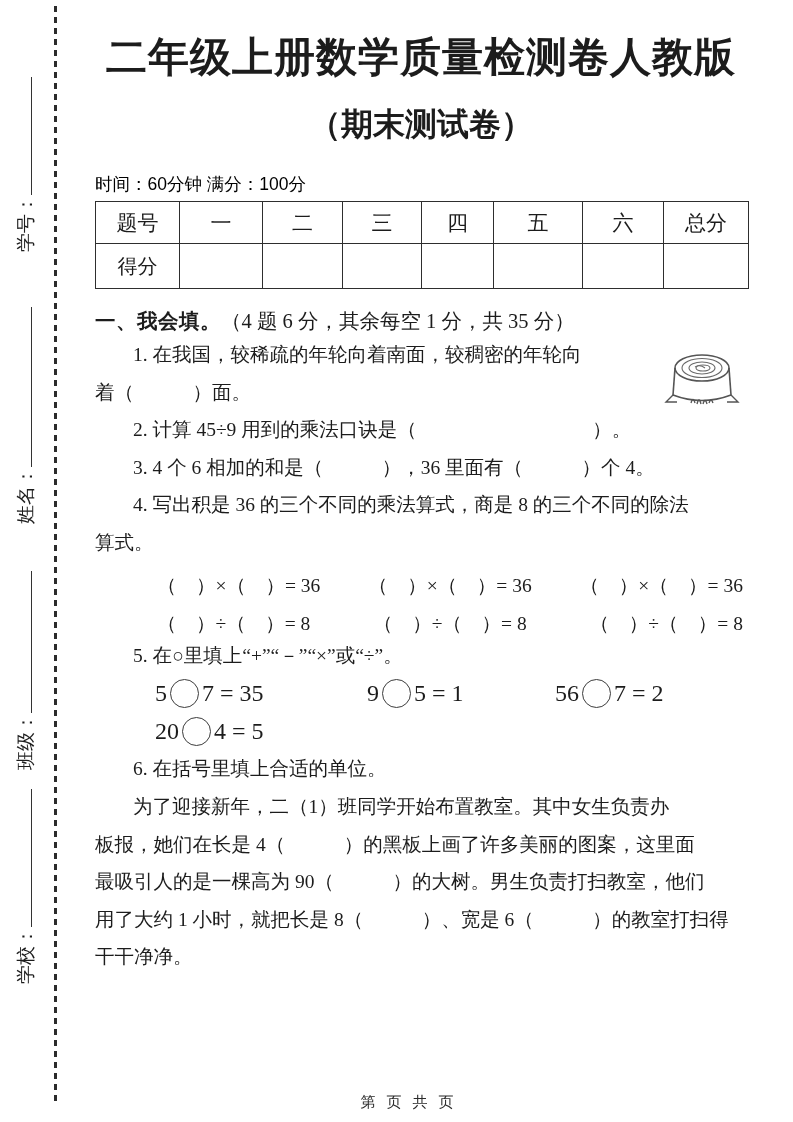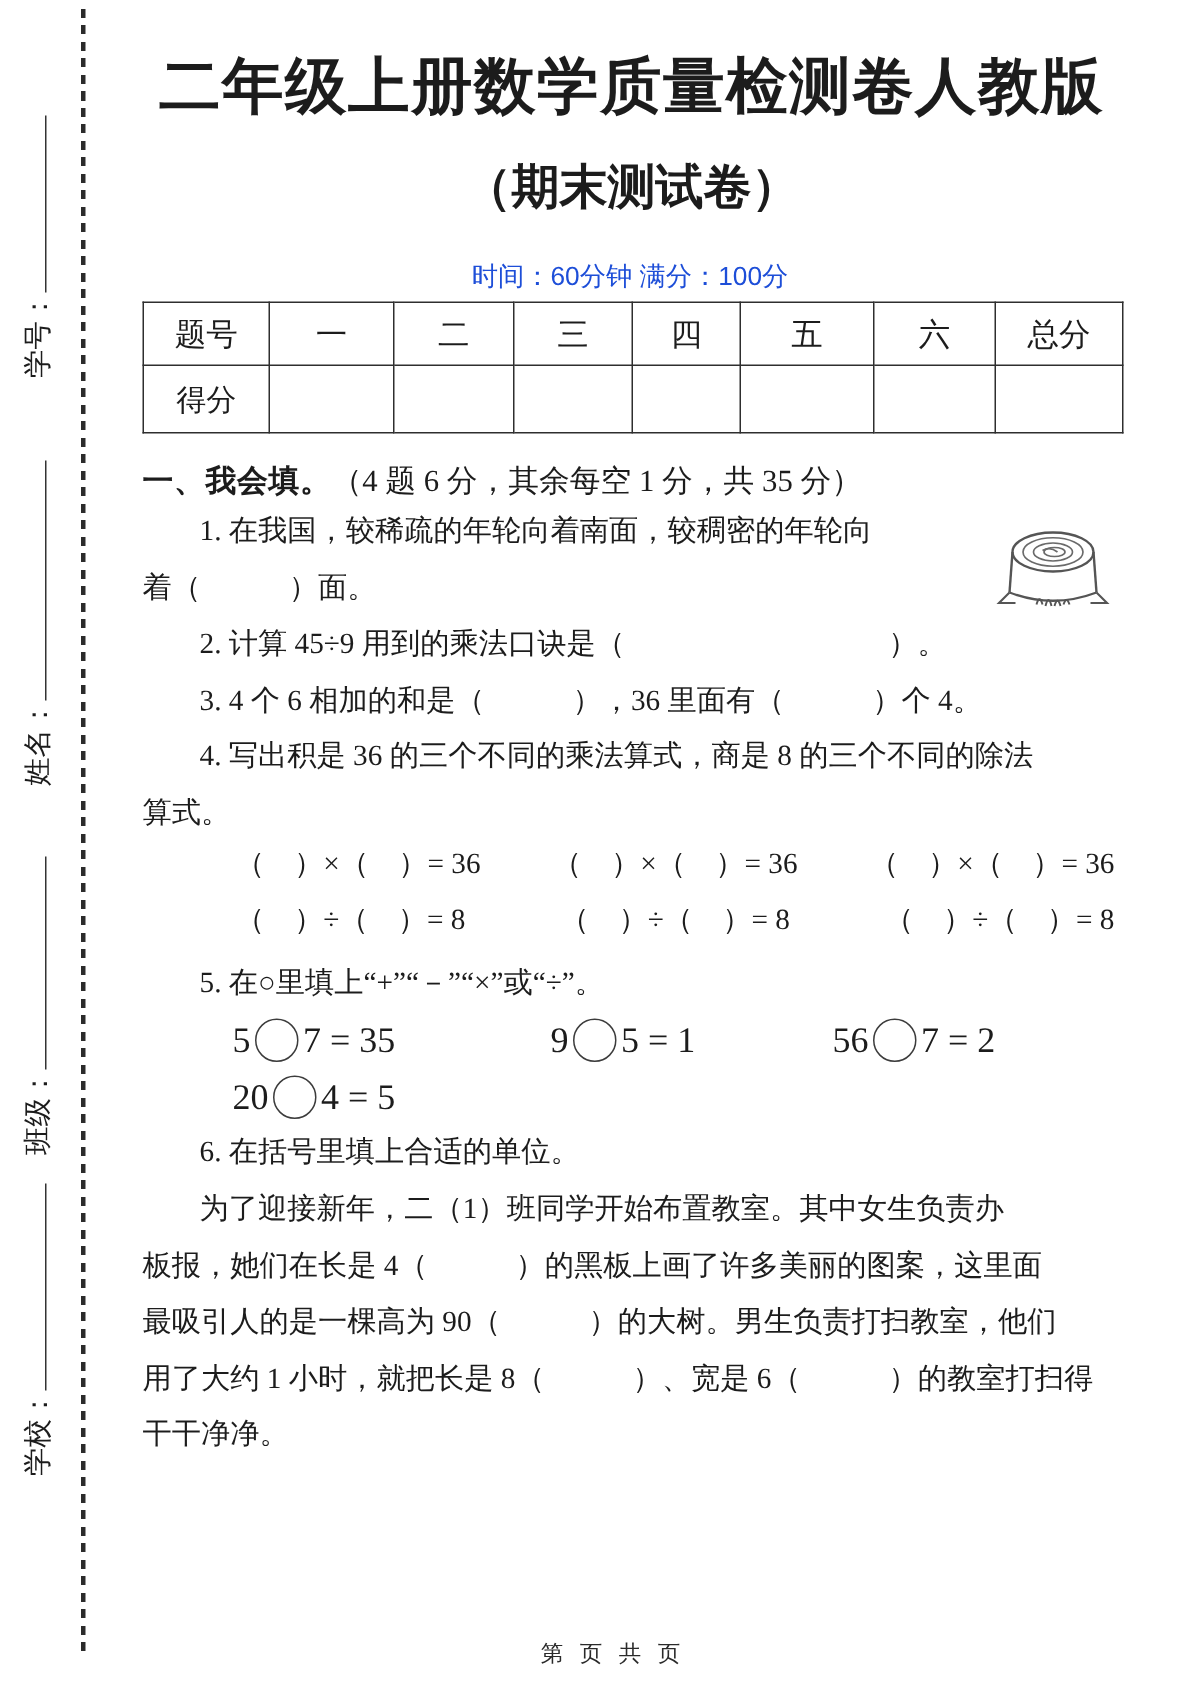--- a/index.html
+++ b/index.html
@@ -16,36 +16,36 @@
   .f2{top:524px;} .f2 .fill-line{width:160px;}
   .f3{top:770px;} .f3 .fill-line{width:142px;}
   .f4{top:984px;} .f4 .fill-line{width:138px;}
 
   .content{position:absolute;left:95px;top:0;width:652px;}
 
   .title{margin:30px 0 0 0;text-align:center;font-family:"Liberation Sans",sans-serif;
     font-weight:bold;font-size:41px;letter-spacing:1px;}
   .subtitle{margin:18px 0 0 0;text-align:center;font-family:Liberation Sans, sans-serif;
     font-weight:bold;font-size:32px;}
-  .meta{margin:25px 2px 5px 0;text-align:center;font-family:"Liberation Sans",sans-serif;
-    font-size:17.5px;color:#1d4ed8;}
+  .meta{margin:25px 2px 5px 0;text-align:left;font-family:"Liberation Sans",sans-serif;
+    font-size:17.5px;color:#000000;}
 
   table.score-table{border-collapse:collapse;width:653px;table-layout:fixed;}
   table.score-table td{border:1.4px solid #2e2e2e;text-align:center;font-size:21px;
     padding:0;overflow:hidden;}
   tr.hdr td{height:41px;}
   tr.scr td{height:44px;font-size:20px;}
 
   .sec-heading{margin-top:17px;font-size:20.5px;height:30px;line-height:30px;white-space:nowrap;}
   .sec-heading b{font-family:"Liberation Sans",sans-serif;font-weight:bold;letter-spacing:.5px;}
 
   .q-line{height:37.6px;line-height:37.6px;font-size:19.5px;white-space:nowrap;}
   .indent{padding-left:38px;}
 
-  .eq-row{display:flex;justify-content:space-between;align-items:flex-start;height:37.6px;
+  .eq-row{display:flex;justify-content:space-between;align-items:flex-end;height:37.6px;
     font-size:19.5px;padding-left:62px;padding-right:4px;white-space:nowrap;}
 
   .crow{display:flex;align-items:center;height:38px;font-size:24px;padding-left:60px;white-space:nowrap;}
   .crow .it1{width:212px;} .crow .it2{width:188px;}
   .circ{display:inline-block;width:27px;height:27px;border:1.6px solid #3c3c3c;border-radius:50%;
     vertical-align:-7px;margin:0 3px;background:#fff;}
 
   .stump{position:absolute;left:662px;top:348px;}
 
   .footer{position:absolute;left:16px;bottom:10px;width:100%;text-align:center;

